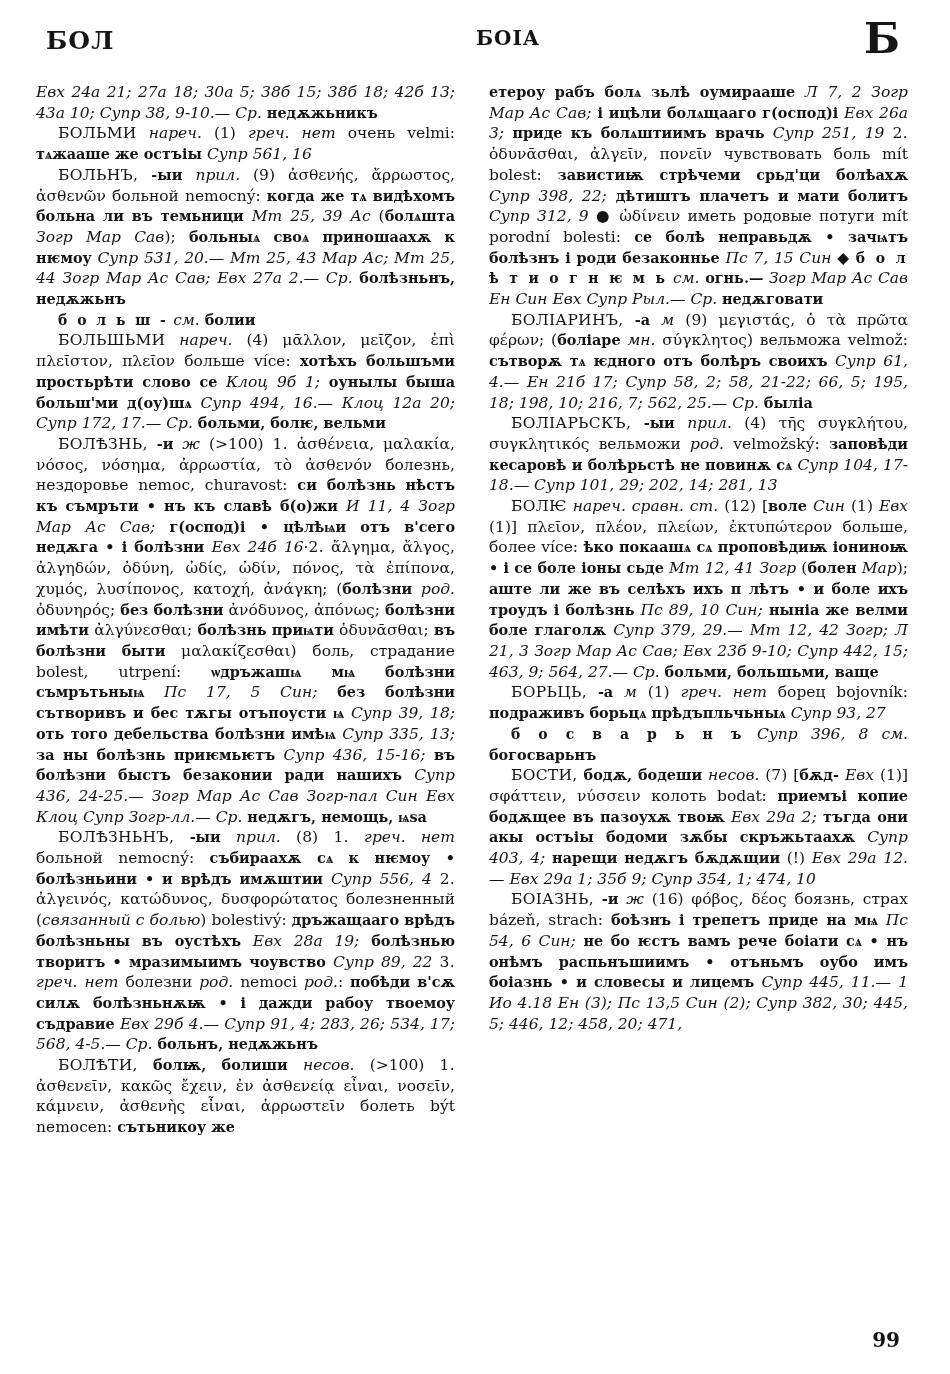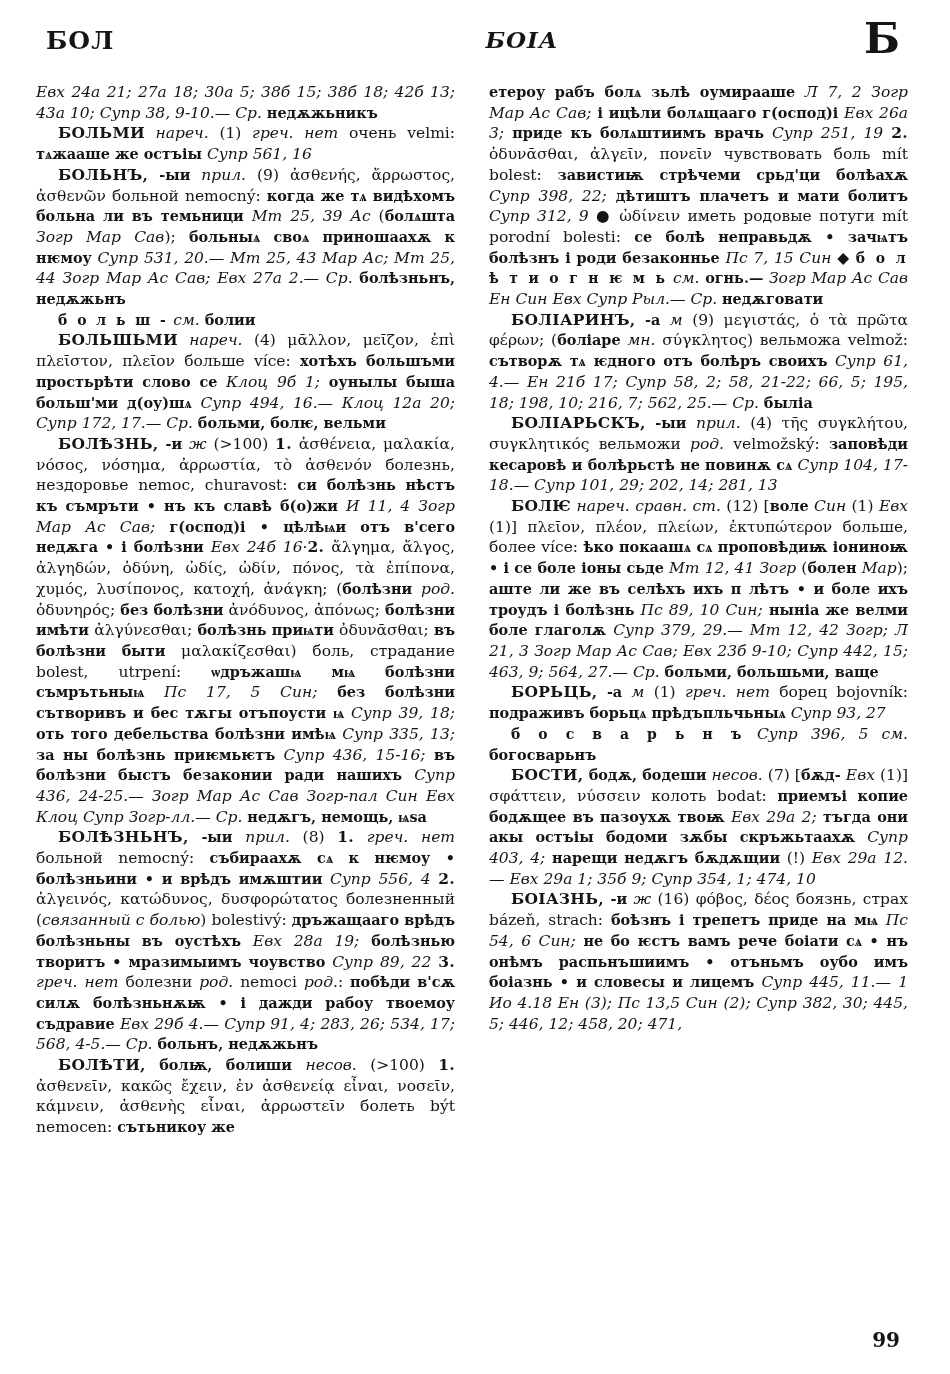--- a/index.html
+++ b/index.html
@@ -12,24 +12,23 @@
     overflow:hidden;
     font-family:"DejaVu Serif", serif;
   }
   .running-head{position:relative;height:78px;}
   .head-left{
     position:absolute;left:46px;top:26px;
     font-weight:bold;font-size:25px;letter-spacing:1px;
     font-family:"DejaVu Serif",serif;
   }
   .head-center{
-    position:absolute;left:522px;top:26px;transform:translateX(-50%);
-    font-weight:bold;font-size:23px;letter-spacing:1px;
+    position:absolute;left:508px;top:26px;transform:translateX(-50%);
+    font-weight:bold;font-size:20px;letter-spacing:1px;
     font-family:"DejaVu Serif",serif;
-    font-style:italic;
   }
   .head-letter{
     position:absolute;right:50px;top:14px;
     font-weight:bold;font-size:42px;
     font-family:"DejaVu Serif",serif;
   }
   .columns{
     display:flex;
     gap:34px;
     padding:4px 38px 0 36px;
@@ -37,21 +36,21 @@
   .col{
     width:419px;
     font-size:15.5px;
     line-height:20.7px;
     text-align:justify;
   }
   .entry{margin:0;}
   .entry.indent{text-indent:22px;}
   .run-r{}
   .run-i{font-style:italic;}
-  .run-b{font-weight:bold;letter-spacing:0.3px;}
+  .run-b{font-weight:normal;letter-spacing:0.3px;}
   .run-bi{font-weight:normal;font-style:italic;}
   .run-cs{font-weight:bold;font-size:0.93em;}
   .run-sp{font-weight:bold;font-size:0.9em;letter-spacing:2.5px;}
   .page-number{
     position:absolute;right:50px;bottom:22px;
     font-weight:bold;font-size:20px;
     font-family:"DejaVu Serif",serif;
   }
 </style>
 </head>
@@ -74,20 +73,20 @@
         <p class="entry indent"><span class="run-b">БОЛѢЗНЬ,</span><span class="run-cs"> -и</span><span class="run-i"> ж</span><span class="run-r"> (&gt;100) </span><span class="run-b">1.</span><span class="run-r"> ἀσθένεια, μαλακία, νόσος, νόσημα, ἀρρωστία, τὸ ἀσθενόν болезнь, нездоровье nemoc, churavost: </span><span class="run-cs">си болѣзнь нѣстъ къ съмръти • нъ къ славѣ б(о)жи</span><span class="run-i"> И 11, 4 Зогр Мар Ас Сав;</span><span class="run-cs"> г(оспод)і • цѣлѣѩи отъ в'сего недѫга • і болѣзни</span><span class="run-i"> Евх 24б 16·</span><span class="run-b">2.</span><span class="run-r"> ἄλγημα, ἄλγος, ἀλγηδών, ὀδύνη, ὠδίς, ὠδίν, πόνος, τὰ ἐπίπονα, χυμός, λυσίπονος, κατοχή, ἀνάγκη; (</span><span class="run-cs">болѣзни</span><span class="run-i"> род.</span><span class="run-r"> ὀδυνηρός; </span><span class="run-cs">без болѣзни</span><span class="run-r"> ἀνόδυνος, ἀπόνως; </span><span class="run-cs">болѣзни имѣти</span><span class="run-r"> ἀλγύνεσθαι; </span><span class="run-cs">болѣзнь приѩти</span><span class="run-r"> ὀδυνᾶσθαι; </span><span class="run-cs">въ болѣзни быти</span><span class="run-r"> μαλακίζεσθαι) боль, страдание bolest, utrpení: </span><span class="run-cs">ѡдръжашѩ мѩ болѣзни съмрътьныѩ</span><span class="run-i"> Пс 17, 5 Син;</span><span class="run-cs"> без болѣзни сътворивъ и бес тѫгы отъпоусти ѩ</span><span class="run-i"> Супр 39, 18;</span><span class="run-cs"> оть того дебельства болѣзни имѣѩ</span><span class="run-i"> Супр 335, 13;</span><span class="run-cs"> за ны болѣзнь приѥмьѥтъ</span><span class="run-i"> Супр 436, 15-16;</span><span class="run-cs"> въ болѣзни быстъ безаконии ради нашихъ</span><span class="run-i"> Супр 436, 24-25.— Зогр Мар Ас Сав Зогр-пал Син Евх Клоц Супр </span><span class="run-bi">Зогр-лл.—</span><span class="run-i"> Ср. </span><span class="run-cs">недѫгъ, немощь, ѩѕа</span></p>
         <p class="entry indent"><span class="run-b">БОЛѢЗНЬНЪ,</span><span class="run-cs"> -ыи</span><span class="run-i"> прил.</span><span class="run-r"> (8) </span><span class="run-b">1.</span><span class="run-i"> греч. нет</span><span class="run-r"> больной nemocný: </span><span class="run-cs">събираахѫ сѧ к нѥмоу • болѣзньини • и врѣдъ имѫштии</span><span class="run-i"> Супр 556, 4 </span><span class="run-b">2.</span><span class="run-r"> ἀλγεινός, κατώδυνος, δυσφορώτατος болезненный (</span><span class="run-i">связанный с болью</span><span class="run-r">) bolestivý: </span><span class="run-cs">дръжащааго врѣдъ болѣзньны въ оустѣхъ</span><span class="run-i"> Евх 28а 19;</span><span class="run-cs"> болѣзнью творитъ • мразимыимъ чоувство</span><span class="run-i"> Супр 89, 22 </span><span class="run-b">3.</span><span class="run-i"> греч. нет</span><span class="run-r"> болезни </span><span class="run-i">род.</span><span class="run-r"> nemoci </span><span class="run-i">род.</span><span class="run-r">: </span><span class="run-cs">побѣди в'сѫ силѫ болѣзньнѫѭ • і дажди рабоу твоемоу съдравие</span><span class="run-i"> Евх 29б 4.— Супр 91, 4; 283, 26; 534, 17; 568, 4-5.— Ср. </span><span class="run-cs">больнъ, недѫжьнъ</span></p>
         <p class="entry indent"><span class="run-b">БОЛѢТИ,</span><span class="run-cs"> болѭ, болиши</span><span class="run-i"> несов.</span><span class="run-r"> (&gt;100) </span><span class="run-b">1.</span><span class="run-r"> ἀσθενεῖν, κακῶς ἔχειν, ἐν ἀσθενείᾳ εἶναι, νοσεῖν, κάμνειν, ἀσθενὴς εἶναι, ἀρρωστεῖν болеть být nemocen: </span><span class="run-cs">сътьникоу же</span></p>
       </div>
     <div class="col">
         <p class="entry"><span class="run-cs">етероу рабъ болѧ зьлѣ оумирааше</span><span class="run-i"> Л 7, 2 Зогр Мар Ас Сав;</span><span class="run-cs"> і ицѣли болѧщааго г(оспод)і</span><span class="run-i"> Евх 26а 3;</span><span class="run-cs"> приде къ болѧштиимъ врачь</span><span class="run-i"> Супр 251, 19 </span><span class="run-b">2.</span><span class="run-r"> ὀδυνᾶσθαι, ἀλγεῖν, πονεῖν чувствовать боль mít bolest: </span><span class="run-cs">завистиѭ стрѣчеми срьд'ци болѣахѫ</span><span class="run-i"> Супр 398, 22;</span><span class="run-cs"> дѣтиштъ плачетъ и мати болитъ</span><span class="run-i"> Супр 312, 9</span><span class="run-r"> ● ὠδίνειν иметь родовые потуги mít porodní bolesti: </span><span class="run-cs">се болѣ неправьдѫ • зачѩтъ болѣзнъ і роди безаконнье</span><span class="run-i"> Пс 7, 15 Син</span><span class="run-r"> ◆ </span><span class="run-sp">б о л ѣ т и  о г н ѥ м ь</span><span class="run-i"> см. </span><span class="run-cs">огнь.—</span><span class="run-i"> Зогр Мар Ас Сав Ен Син Евх Супр Рыл.— Ср. </span><span class="run-cs">недѫговати</span></p>
         <p class="entry indent"><span class="run-b">БОЛІАРИНЪ,</span><span class="run-cs"> -а</span><span class="run-i"> м</span><span class="run-r"> (9) μεγιστάς, ὁ τὰ πρῶτα φέρων; (</span><span class="run-cs">боліаре</span><span class="run-i"> мн.</span><span class="run-r"> σύγκλητος) вельможа velmož: </span><span class="run-cs">сътворѫ тѧ ѥдного отъ болѣръ своихъ</span><span class="run-i"> Супр 61, 4.— Ен 21б 17; Супр 58, 2; 58, 21-22; 66, 5; 195, 18; 198, 10; 216, 7; 562, 25.— Ср. </span><span class="run-cs">быліа</span></p>
         <p class="entry indent"><span class="run-b">БОЛІАРЬСКЪ,</span><span class="run-cs"> -ыи</span><span class="run-i"> прил.</span><span class="run-r"> (4) τῆς συγκλήτου, συγκλητικός вельможи </span><span class="run-i">род.</span><span class="run-r"> velmožský: </span><span class="run-cs">заповѣди кесаровѣ и болѣрьстѣ не повинѫ сѧ</span><span class="run-i"> Супр 104, 17-18.— Супр 101, 29; 202, 14; 281, 13</span></p>
         <p class="entry indent"><span class="run-b">БОЛѤ</span><span class="run-i"> нареч. сравн. ст.</span><span class="run-r"> (12) [</span><span class="run-cs">воле</span><span class="run-i"> Син</span><span class="run-r"> (1) </span><span class="run-i">Евх</span><span class="run-r"> (1)] πλεῖον, πλέον, πλείων, ἐκτυπώτερον больше, более více: </span><span class="run-cs">ѣко покаашѧ сѧ проповѣдиѭ іониноѭ • і се боле іоны сьде</span><span class="run-i"> Мт 12, 41 Зогр</span><span class="run-r"> (</span><span class="run-cs">болен</span><span class="run-i"> Мар</span><span class="run-r">); </span><span class="run-cs">аште ли же въ селѣхъ ихъ п лѣтъ • и боле ихъ троудъ і болѣзнь</span><span class="run-i"> Пс 89, 10 Син;</span><span class="run-cs"> ныніа же велми боле глаголѫ</span><span class="run-i"> Супр 379, 29.— Мт 12, 42 Зогр; Л 21, 3 Зогр Мар Ас Сав; Евх 23б 9-10; Супр 442, 15; 463, 9; 564, 27.— Ср. </span><span class="run-cs">больми, большьми, ваще</span></p>
         <p class="entry indent"><span class="run-b">БОРЬЦЬ,</span><span class="run-cs"> -а</span><span class="run-i"> м</span><span class="run-r"> (1) </span><span class="run-i">греч. нет</span><span class="run-r"> борец bojovník: </span><span class="run-cs">подраживъ борьцѧ прѣдъпльчьныѧ</span><span class="run-i"> Супр 93, 27</span></p>
-        <p class="entry indent"><span class="run-sp">б о с в а р ь н ъ</span><span class="run-i"> Супр 396, 5 см. </span><span class="run-cs">богосварьнъ</span></p>
+        <p class="entry indent"><span class="run-sp">б о с в а р ь н ъ</span><span class="run-i"> Супр 396, 8 см. </span><span class="run-cs">богосварьнъ</span></p>
         <p class="entry indent"><span class="run-b">БОСТИ,</span><span class="run-cs"> бодѫ, бодеши</span><span class="run-i"> несов.</span><span class="run-r"> (7) [</span><span class="run-cs">бѫд- </span><span class="run-i">Евх</span><span class="run-r"> (1)] σφάττειν, νύσσειν колоть bodat: </span><span class="run-cs">приемъі копие бодѫщее въ пазоухѫ твоѭ</span><span class="run-i"> Евх 29а 2;</span><span class="run-cs"> тъгда они акы остъіы бодоми зѫбы скръжьтаахѫ</span><span class="run-i"> Супр 403, 4;</span><span class="run-cs"> нарещи недѫгъ бѫдѫщии</span><span class="run-r"> (!) </span><span class="run-i">Евх 29а 12.— Евх 29а 1; 35б 9; Супр 354, 1; 474, 10</span></p>
         <p class="entry indent"><span class="run-b">БОІАЗНЬ,</span><span class="run-cs"> -и</span><span class="run-i"> ж</span><span class="run-r"> (16) φόβος, δέος боязнь, страх bázeň, strach: </span><span class="run-cs">боѣзнъ і трепетъ приде на мѩ</span><span class="run-i"> Пс 54, 6 Син;</span><span class="run-cs"> не бо ѥстъ вамъ рече боіати сѧ • нъ онѣмъ распьнъшиимъ • отъньмъ оубо имъ боіазнь • и словесы и лицемъ</span><span class="run-i"> Супр 445, 11.— 1 Ио 4.18 Ен (3); Пс 13,5 Син (2); Супр 382, 30; 445, 5; 446, 12; 458, 20; 471,</span></p>
       </div>
   </main>
 
   <span class="page-number">99</span>
 </div>
 
 </body></html>

